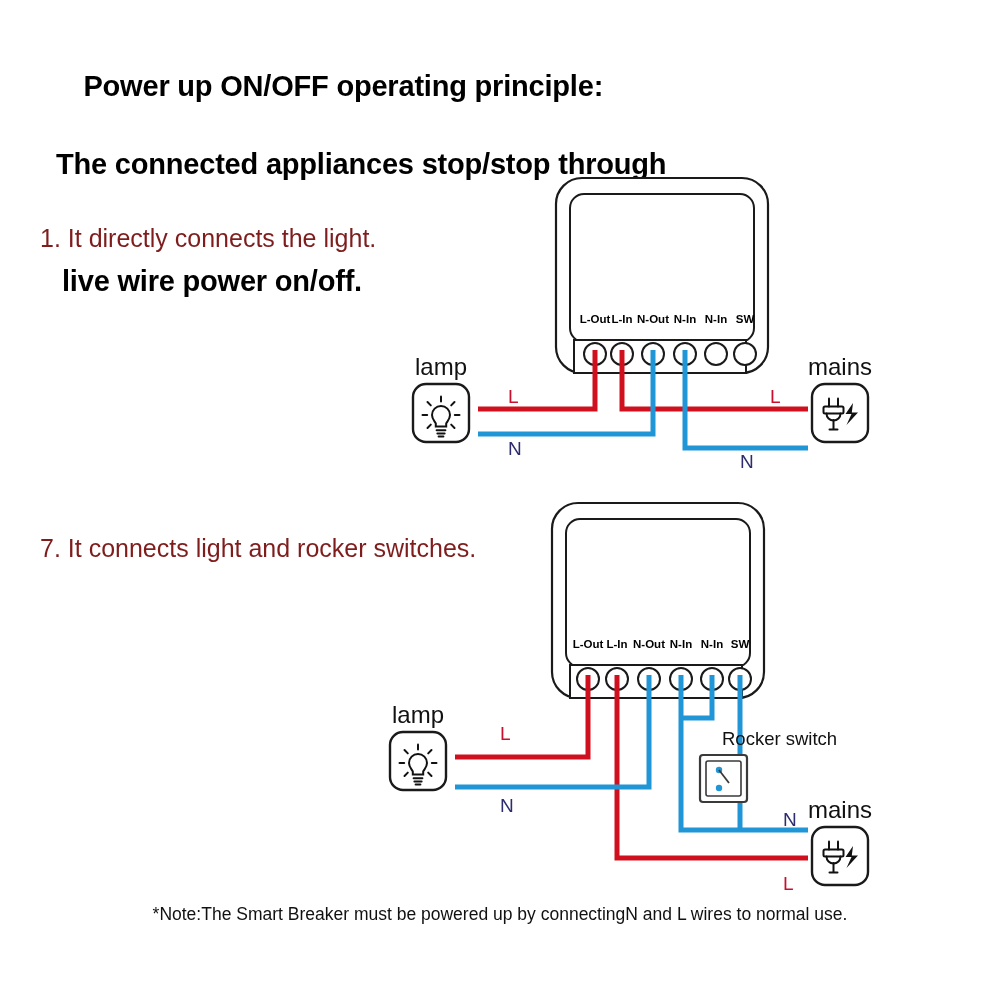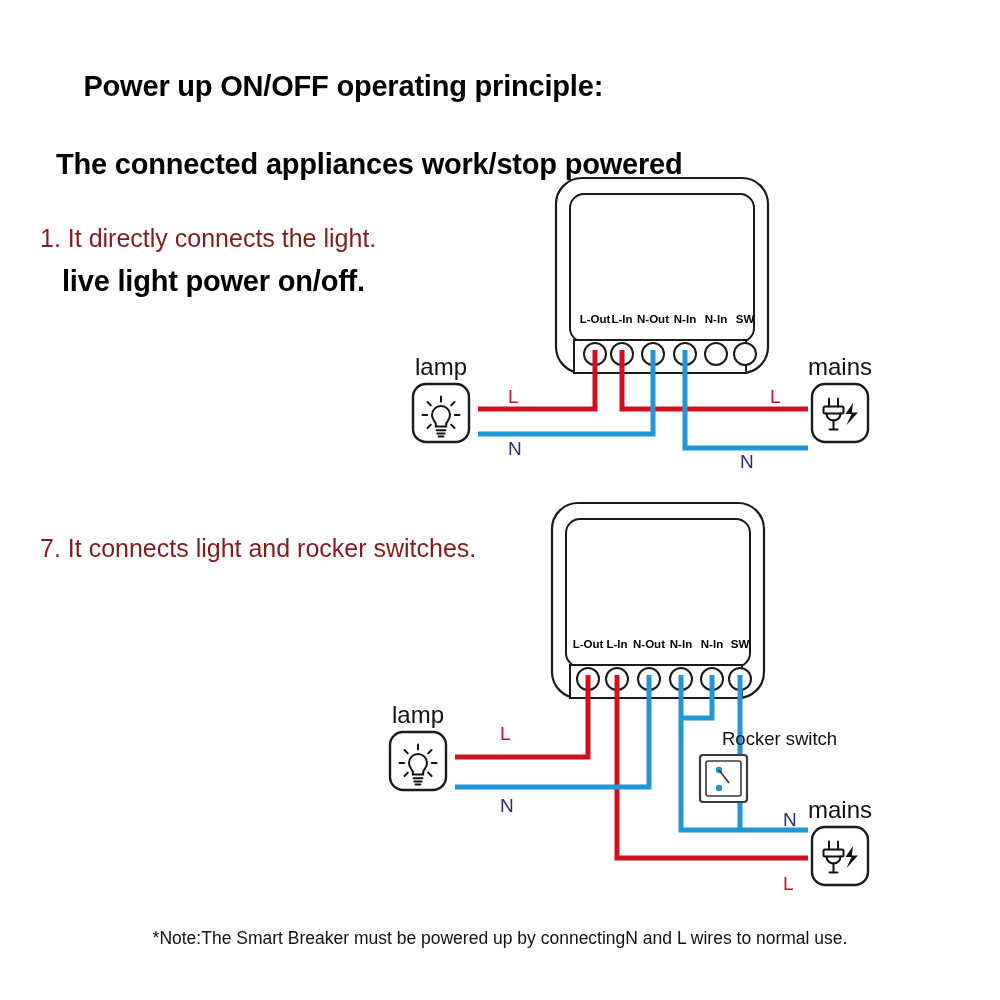--- a/index.html
+++ b/index.html
@@ -27,42 +27,42 @@
   .step{
     position:absolute;
     font-size:25px;
     color:#7f1d1d;
     white-space:nowrap;
   }
   .step1{left:40px; top:224px;}
   .step2{left:40px; top:534px;}
   .note{
     position:absolute;
-    left:0; right:0; top:928px;
+    left:0; right:0; top:904px;
     text-align:center;
     font-size:17.5px;
     color:#111;
   }
   svg.board{position:absolute;left:0;top:0;width:1000px;height:1000px;}
   text{font-family:"Liberation Sans", sans-serif;}
   .termlabel{font-size:11.5px;font-weight:bold;fill:#000;}
   .devicename{font-size:24px;fill:#111;}
   .rockerlabel{font-size:18.5px;fill:#111;}
   .wirelbl-l{font-size:19px;fill:#c8102e;}
   .wirelbl-n{font-size:19px;fill:#2c2c6e;}
 </style>
 </head>
 <body>
 
 <div id="root">
 
   <div class="heading">
     <span class="ln1">Power up ON/OFF operating principle:</span>
-    <span class="ln2">The connected appliances work/stop powered</span>
-    <span class="ln3">live light power on/off.</span>
+    <span class="ln2">The connected appliances stop/stop through</span>
+    <span class="ln3">live wire power on/off.</span>
   </div>
 
   <div class="step step1">1. It directly connects the light.</div>
   <div class="step step2">7. It connects light and rocker switches.</div>
 
   <svg class="board" viewBox="0 0 1000 1000">
 
     <g>
 
       <g>

